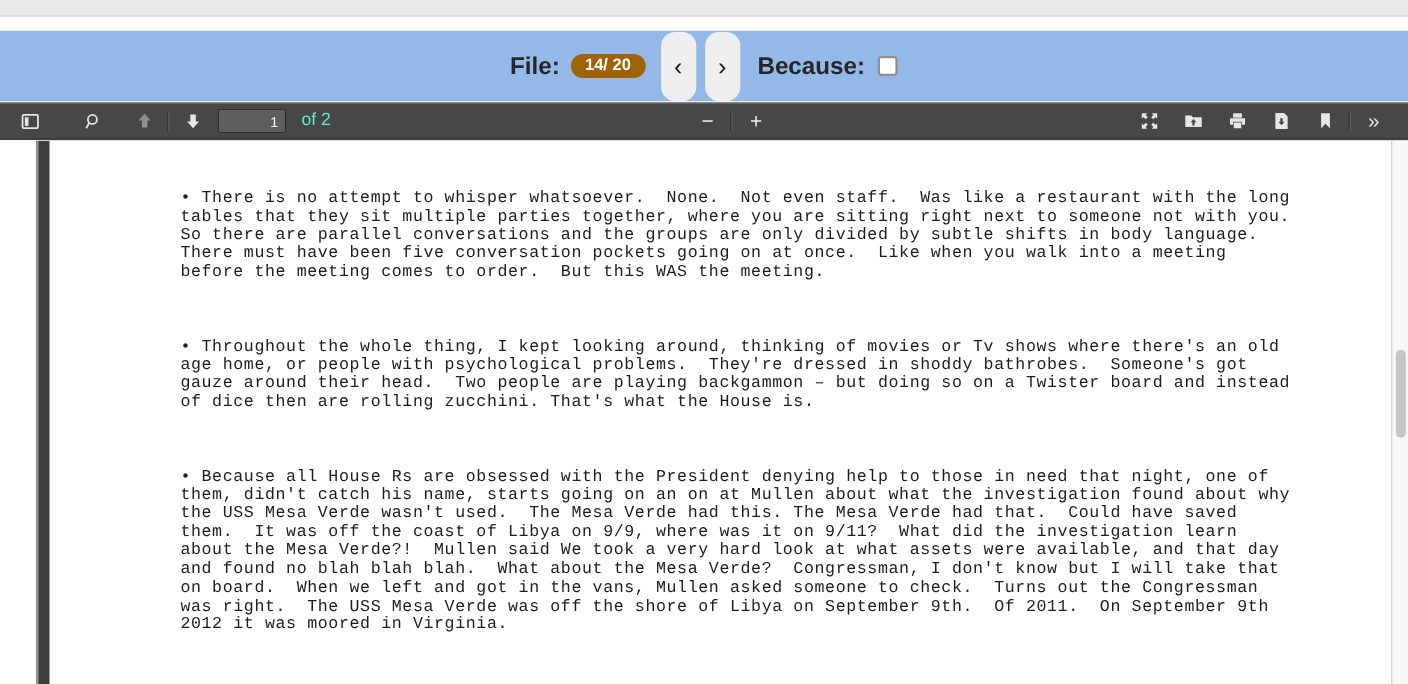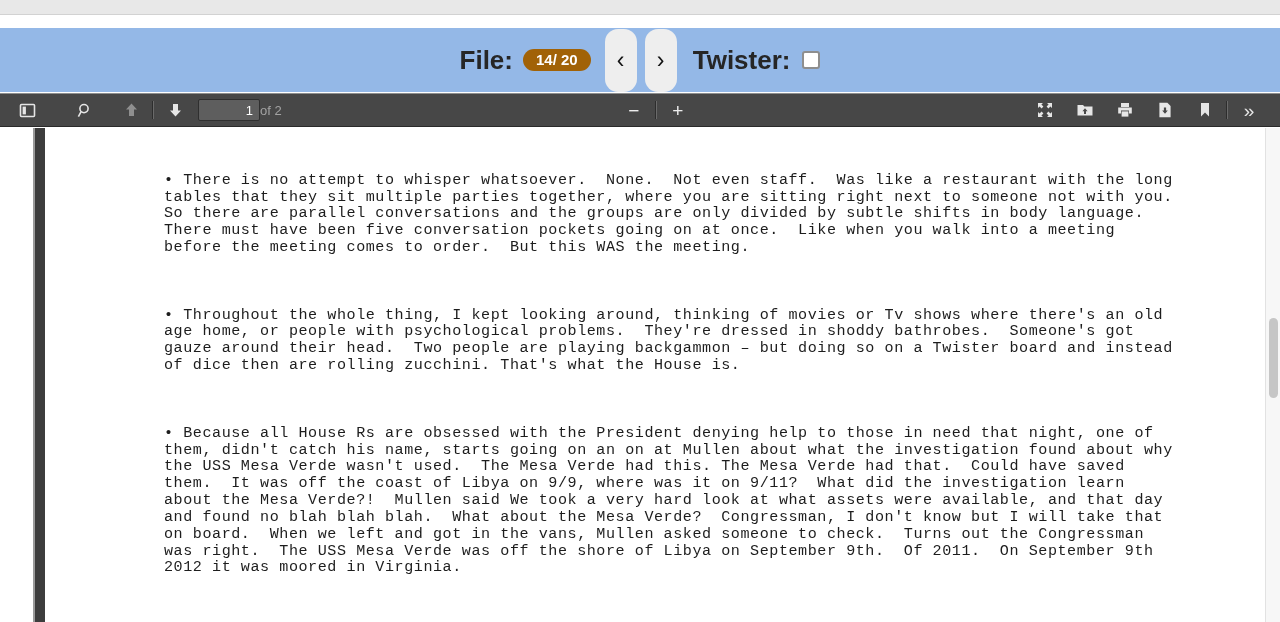--- a/index.html
+++ b/index.html
@@ -52,21 +52,21 @@
     justify-content: center;
     box-sizing: border-box;
   }
   .banner-inner {
     display: flex;
     align-items: center;
     gap: 0px;
     transform: translateY(0px);
   }
   .banner-label {
-    font-size: 26px;
+    font-size: 22px;
     font-weight: bold;
     color: #262626;
     letter-spacing: 0px;
     white-space: nowrap;
   }
   .file-label { margin-right: 10px; }
   .count-badge {
     display: inline-block;
     background: #a16207;
     color: #ffffff;
@@ -173,23 +173,23 @@
     border-radius: 2px;
     color: #ffffff;
     font-size: 13px;
     text-align: right;
     padding: 0 6px;
     box-sizing: border-box;
     font-family: "Liberation Sans", sans-serif;
     margin-left: 8px;
   }
   .page-total {
-    margin-left: 0;
-    color: #a3a3a3;
-    font-size: 13px;
+    margin-left: 14px;
+    color: #5eead4;
+    font-size: 16px;
     white-space: nowrap;
   }
   .zoom-select-wrap {
     position: relative;
     margin-left: 10px;
   }
   .zoom-select {
     height: 24px;
     background: #585858;
     border: 1px solid #2f2f2f;
@@ -296,21 +296,21 @@
 
   <div class="chrome-strip"></div>
   <div class="chrome-gap"></div>
 
   <div class="banner">
     <div class="banner-inner">
       <span class="banner-label file-label">File:</span>
       <span class="count-badge">14/ 20</span>
       <button class="nav-btn">‹</button>
       <button class="nav-btn">›</button>
-      <span class="banner-label select-label">Twister:</span>
+      <span class="banner-label select-label">Because:</span>
       <span class="select-checkbox"></span>
     </div>
   </div>
 
   <div class="pdf-toolbar">
 
     <div class="tb-left">
       <button class="tb-btn">
         <svg width="17" height="17" viewBox="0 0 17 17">
           <rect x="1.5" y="2.5" width="14" height="12" rx="1" fill="none" stroke="#e6e6e6" stroke-width="1.6"></rect>

